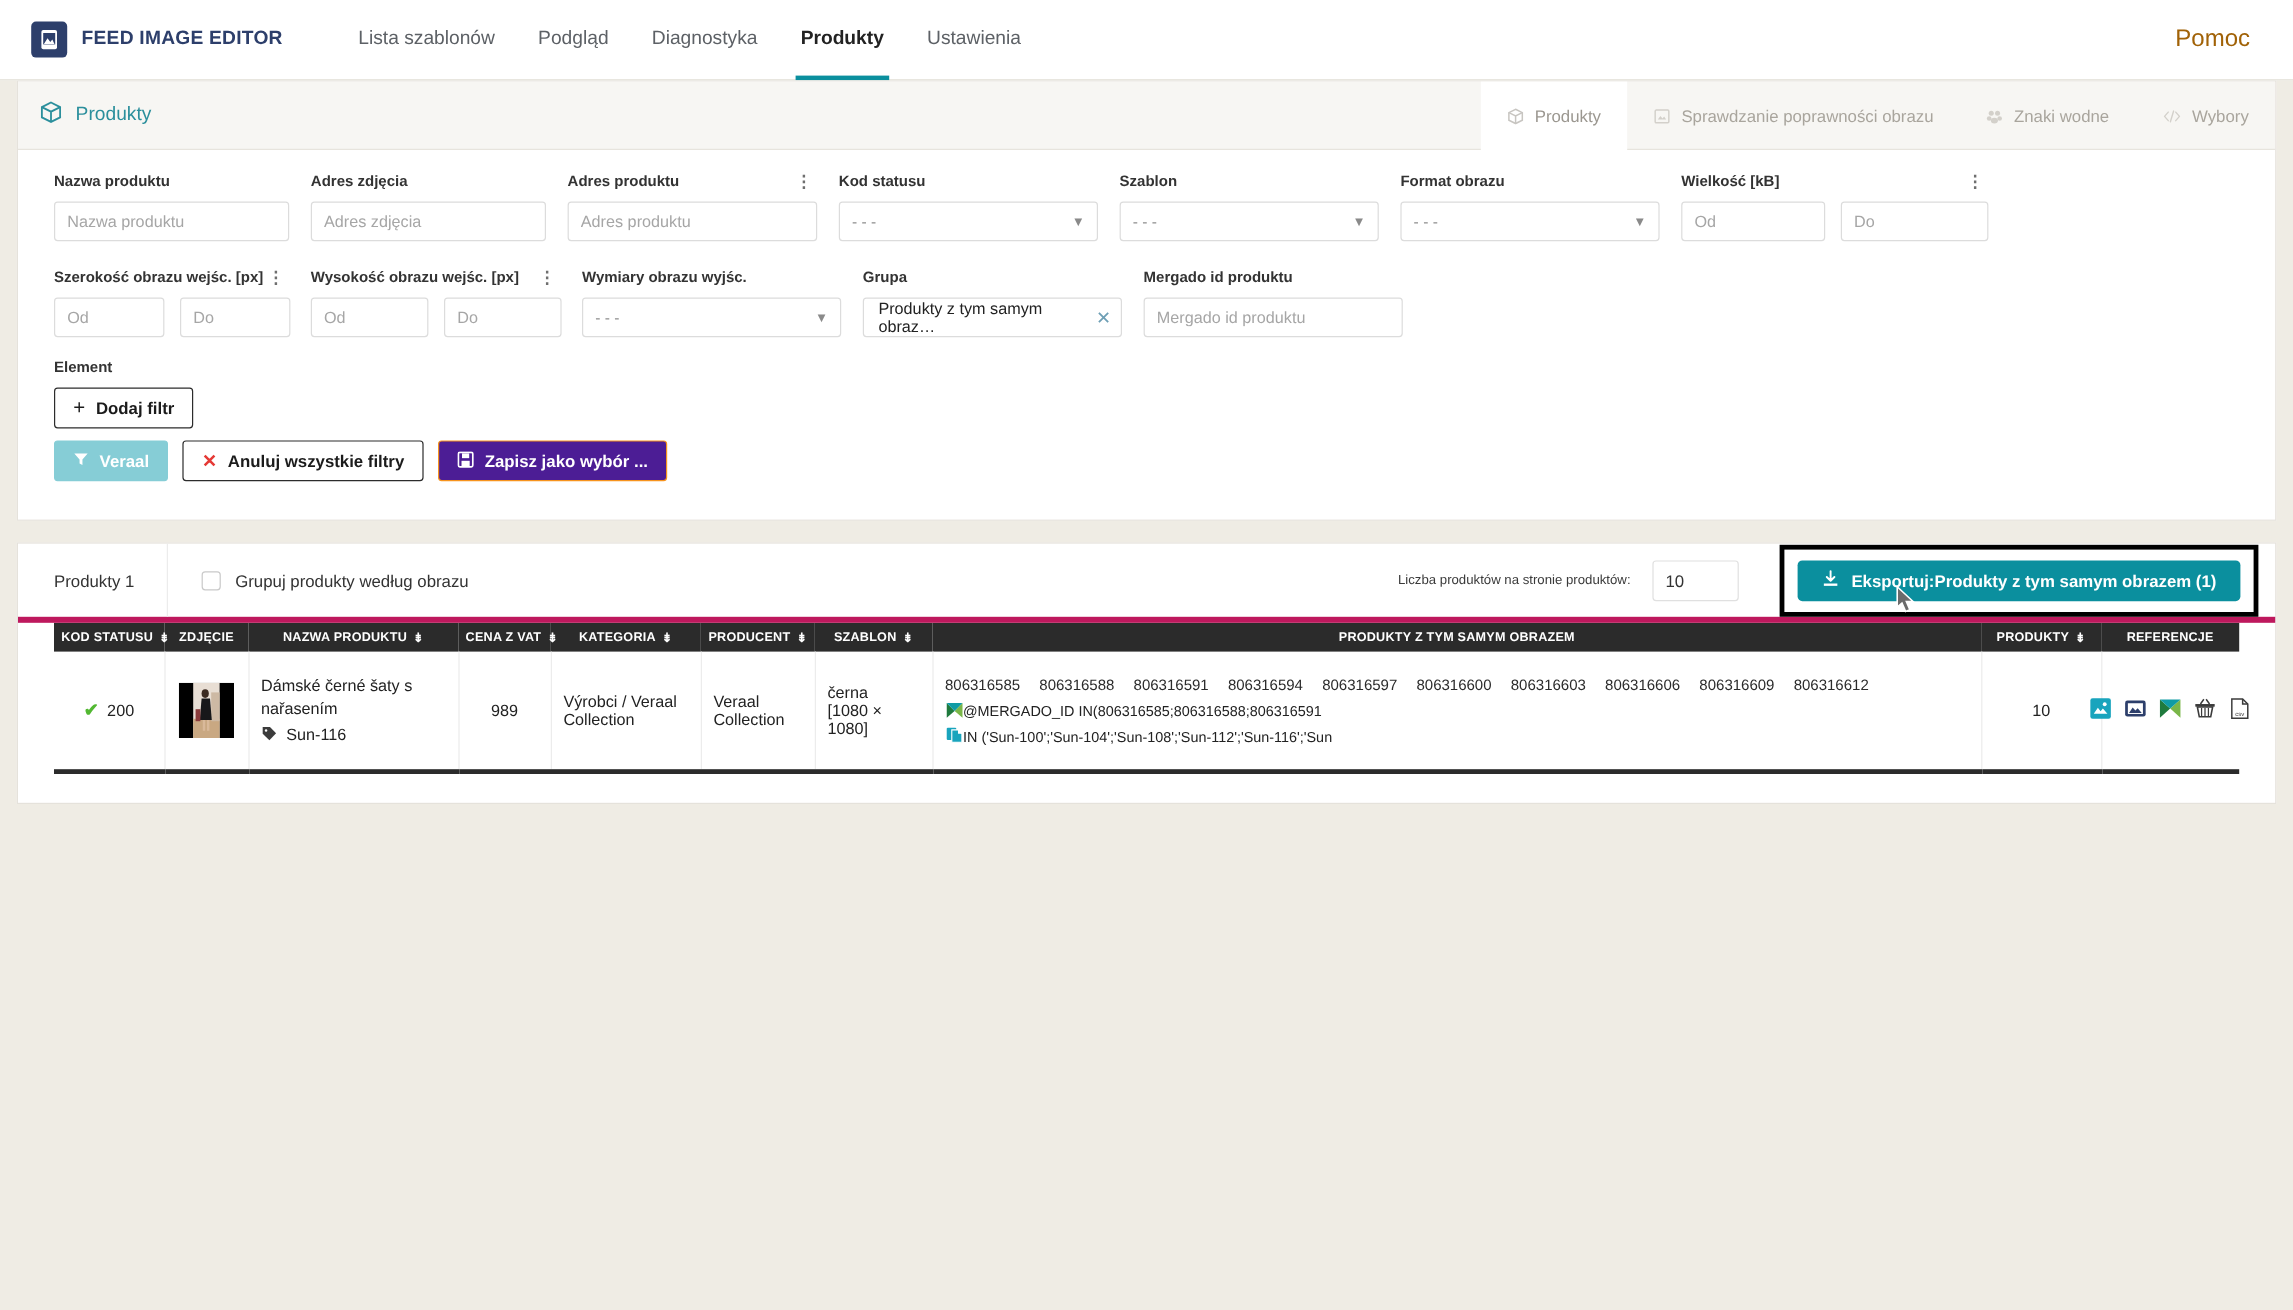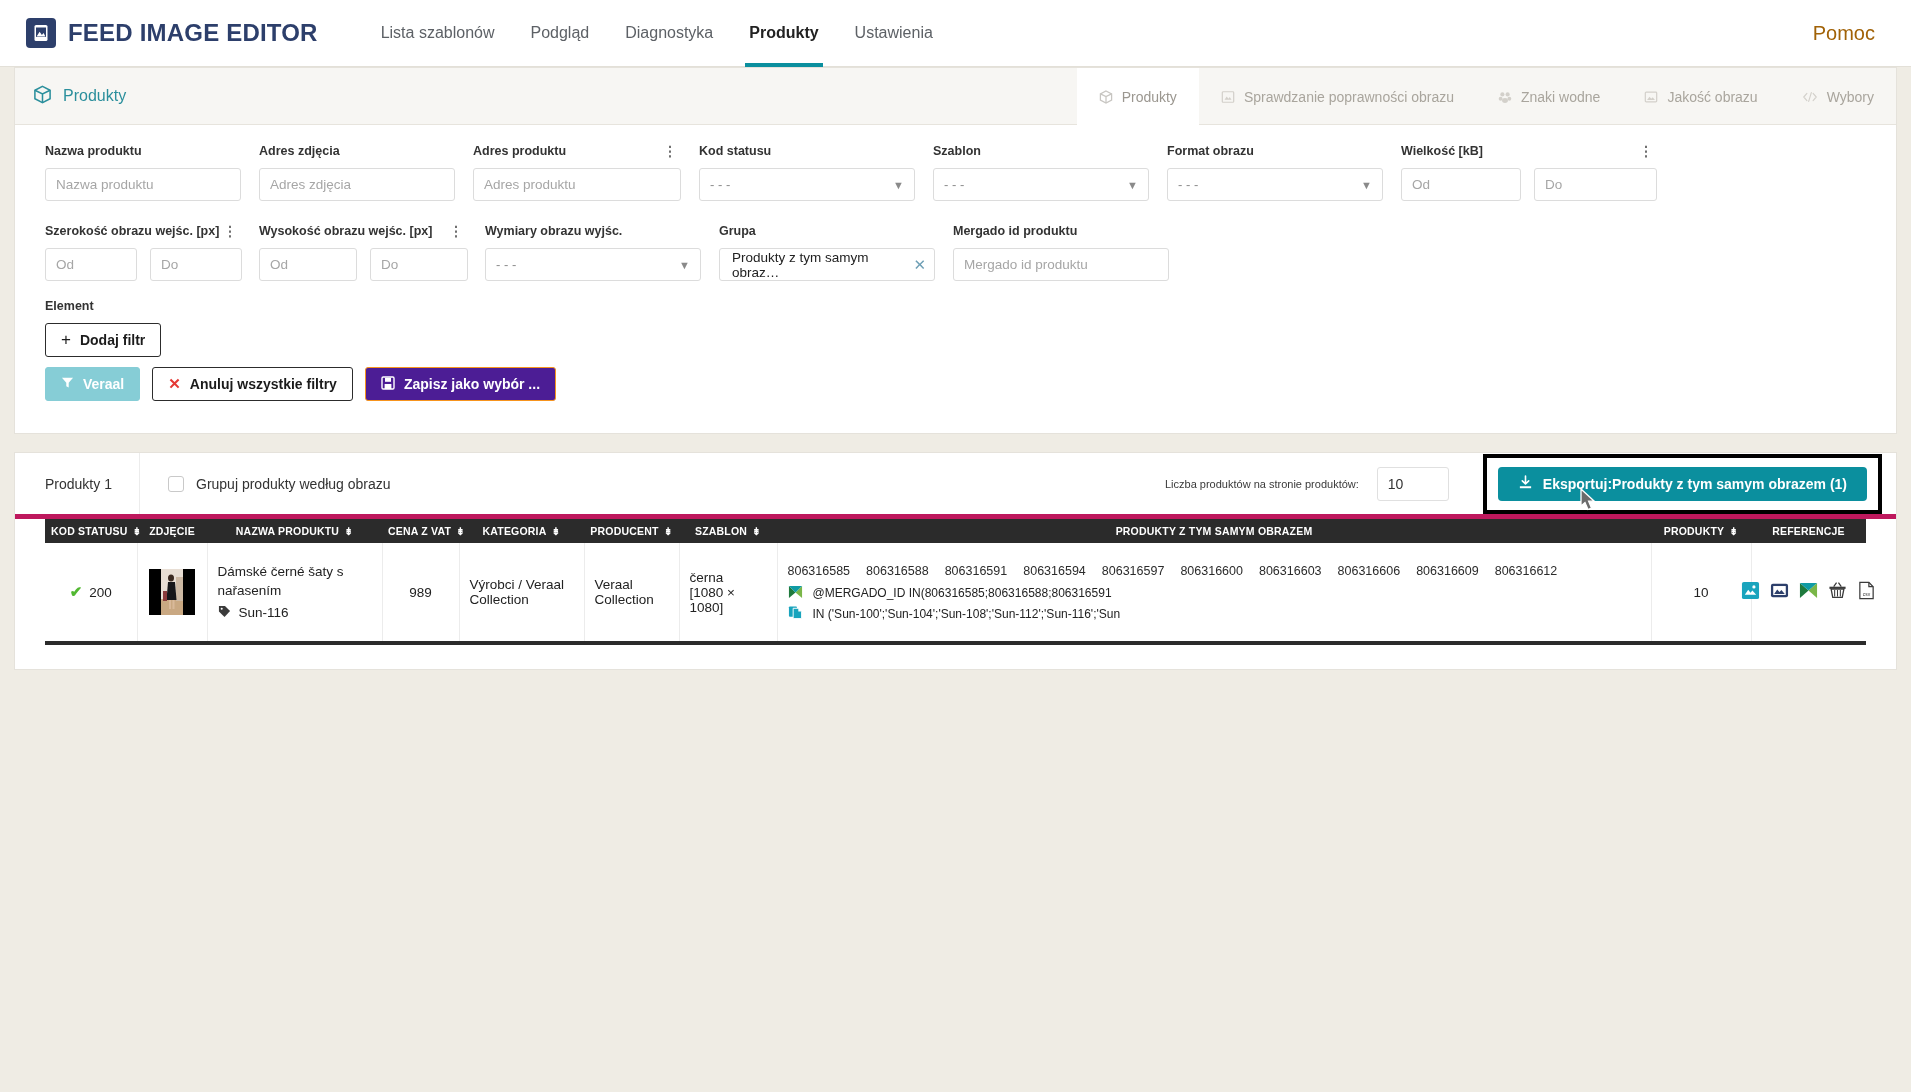--- a/index.html
+++ b/index.html
@@ -26,21 +26,21 @@
   .brand { display: flex; align-items: center; gap: 12px; }
   .brand-logo {
     width: 30px; height: 30px;
     background: #2d3f6b;
     border-radius: 4px;
     display: flex; align-items: center; justify-content: center;
   }
   .brand-logo svg { display:block; }
   .brand-name {
     color: #2d3f6b;
-    font-size: 24px;
+    font-size: 16px;
     font-weight: bold;
     letter-spacing: .2px;
     white-space: nowrap;
   }
   .navtabs { display: flex; align-items: center; margin-left: 45px; height: 85px; }
   .navtab {
     padding: 0 18px;
     height: 67px;
     display: flex; align-items: center;
     color: #5d6166;
@@ -228,21 +228,21 @@
   }
   table.tbl tbody td:last-child { border-right: none; }
   .c-status { text-align: center; white-space: nowrap; }
   .c-status .chk { color: #52b832; font-size: 15px; margin-right: 7px; font-weight: bold;}
   .c-num { text-align: center; }
   .thumb { width: 46px; height: 46px; display: block; margin: 0 auto; border: 0; }
   .pname { line-height: 1.38; }
   .sku { display: flex; align-items: center; gap: 8px; margin-top: 4px; }
   .ids { font-size: 12.5px; color: #2b2b2b; line-height: 1.6; }
   .ids span { display: inline-block; margin-right: 16px; }
-  .rule-line { display: flex; align-items: center; gap: 10px; font-size: 12px; margin-top: 3px;
+  .rule-line { display: flex; align-items: center; gap: 0; font-size: 12px; margin-top: 3px;
                white-space: nowrap; overflow: hidden; }
   .refs { display: flex; align-items: center; gap: 10px; justify-content: center; }
   .refs svg { cursor: pointer; }
 </style>
 </head>
 <body>
 
 <div class="navbar">
   <div class="brand">
     <span class="brand-logo">
@@ -302,29 +302,20 @@
           <span class="ptab-ico">
             <svg width="14" height="14" viewBox="0 0 16 16">
                 <circle cx="5" cy="5" r="2.4" fill="#b6b2aa"></circle>
                 <circle cx="11" cy="5" r="2.4" fill="#b6b2aa"></circle>
                 <circle cx="3" cy="10" r="2.2" fill="#b6b2aa"></circle>
                 <circle cx="13" cy="10" r="2.2" fill="#b6b2aa"></circle>
                 <ellipse cx="8" cy="12" rx="3.4" ry="2.8" fill="#b6b2aa"></ellipse>
               </svg>
           </span>
           <span>Znaki wodne</span>
-        </div>
-        <div class="ptab">
-          <span class="ptab-ico">
-            <svg width="14" height="14" viewBox="0 0 16 16">
-                <rect x="1.5" y="2.5" width="13" height="11" rx="1" fill="none" stroke="#b6b2aa" stroke-width="1.4"></rect>
-                <path d="M3.5 11.5 L6.3 7.6 L8.3 10 L10 8.2 L12.5 11.5 Z" fill="#b6b2aa"></path>
-              </svg>
-          </span>
-          <span>Jakość obrazu</span>
         </div>
         <div class="ptab">
           <span class="ptab-ico">
             <svg width="16" height="14" viewBox="0 0 18 14">
                 <path d="M5.5 3 L2 7 L5.5 11 M12.5 3 L16 7 L12.5 11 M10.5 2 L7.5 12" fill="none" stroke="#b6b2aa" stroke-width="1.3" stroke-linecap="round" stroke-linejoin="round"></path>
               </svg>
           </span>
           <span>Wybory</span>
         </div>
       </div>

